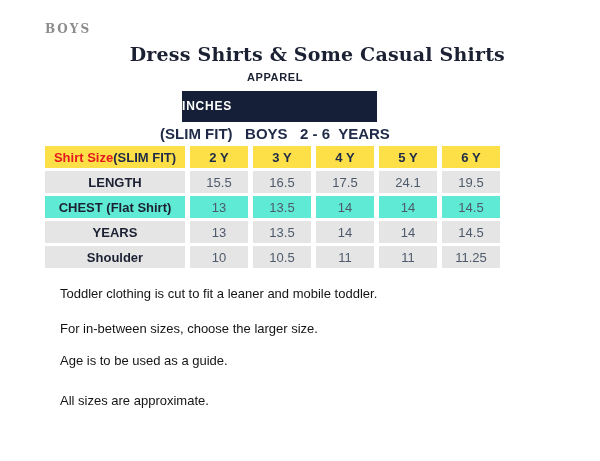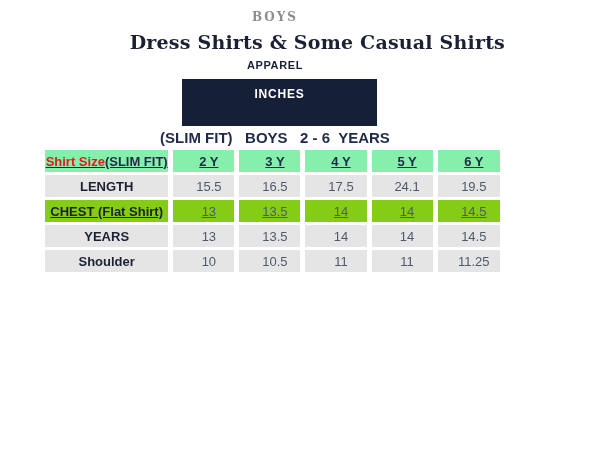--- a/index.html
+++ b/index.html
@@ -14,22 +14,21 @@
     background: #ffffff;
     font-family: "Liberation Sans", sans-serif;
     overflow: hidden;
   }
   .inner {
     width: 460px;
     margin-left: 45px;
   }
   
   .cat-label {
-    padding-top: 10px;
-    text-align: center;
+    padding-top: 22px;
     font-family: "DejaVu Serif", serif;
     font-size: 12px;
     font-weight: bold;
     letter-spacing: 2px;
     color: #8c8c8c;
   }
   .page-title {
     margin-top: 7px;
     text-align: right;
     font-family: "DejaVu Serif", serif;
@@ -43,25 +42,24 @@
     text-align: center;
     font-size: 11px;
     font-weight: bold;
     letter-spacing: 0.6px;
     color: var(--ink-dark, #1b1f2e);
   }
   .inches-banner {
     margin-top: 8px;
     margin-left: 137px;
     width: 195px;
-    height: 47px;
+    height: 31px;
     line-height: 31px;
     background: var(--banner-navy, #152038);
     color: #ffffff;
-    text-align: center;
     font-size: 12px;
     font-weight: bold;
     letter-spacing: 0.8px;
   }
   .size-range {
     margin-top: 3px;
     height: 18px;
     line-height: 18px;
     text-align: center;
     font-size: 15px;
@@ -77,24 +75,24 @@
     table-layout: fixed;
   }
   .size-table td {
     height: 22px;
     text-align: center;
     vertical-align: middle;
     padding: 0;
     font-size: 13px;
   }
   .size-table .c-label { width: 140px; }
-  .size-table .c-val   { width: 58px; padding-left: 10px; }
+  .size-table .c-val   { width: 58px; }
   tr.row-gray  td { background: #e5e5e5; }
-  tr.row-head  td { background: #86efac; text-decoration: underline; }
-  tr.row-light td { background: #84cc16; text-decoration: underline; }
+  tr.row-head  td { background: #fde047; }
+  tr.row-light td { background: #5eead4; }
   .label-cell {
     font-weight: bold;
     font-size: 12.5px;
     color: var(--ink-dark, #1b2133);
   }
   .head-cell {
     font-weight: bold;
     color: var(--navy, #1e2a47);
   }
   .val-cell {
@@ -165,15 +163,21 @@
         <td class="label-cell c-label">Shoulder</td>
         <td class="val-cell c-val">10</td>
         <td class="val-cell c-val">10.5</td>
         <td class="val-cell c-val">11</td>
         <td class="val-cell c-val">11</td>
         <td class="val-cell c-val">11.25</td>
       </tr>
     </tbody>
       </table>
 
+    <div class="notes">
+      <div class="note note-1">Toddler clothing is cut to fit a leaner and mobile toddler.</div>
+      <div class="note note-2">For in-between sizes, choose the larger size.</div>
+      <div class="note note-3">Age is to be used as a guide.</div>
+      <div class="note note-4">All sizes are approximate.</div>
+    </div>
 
   </div>
 </div>
 
 </body></html>

